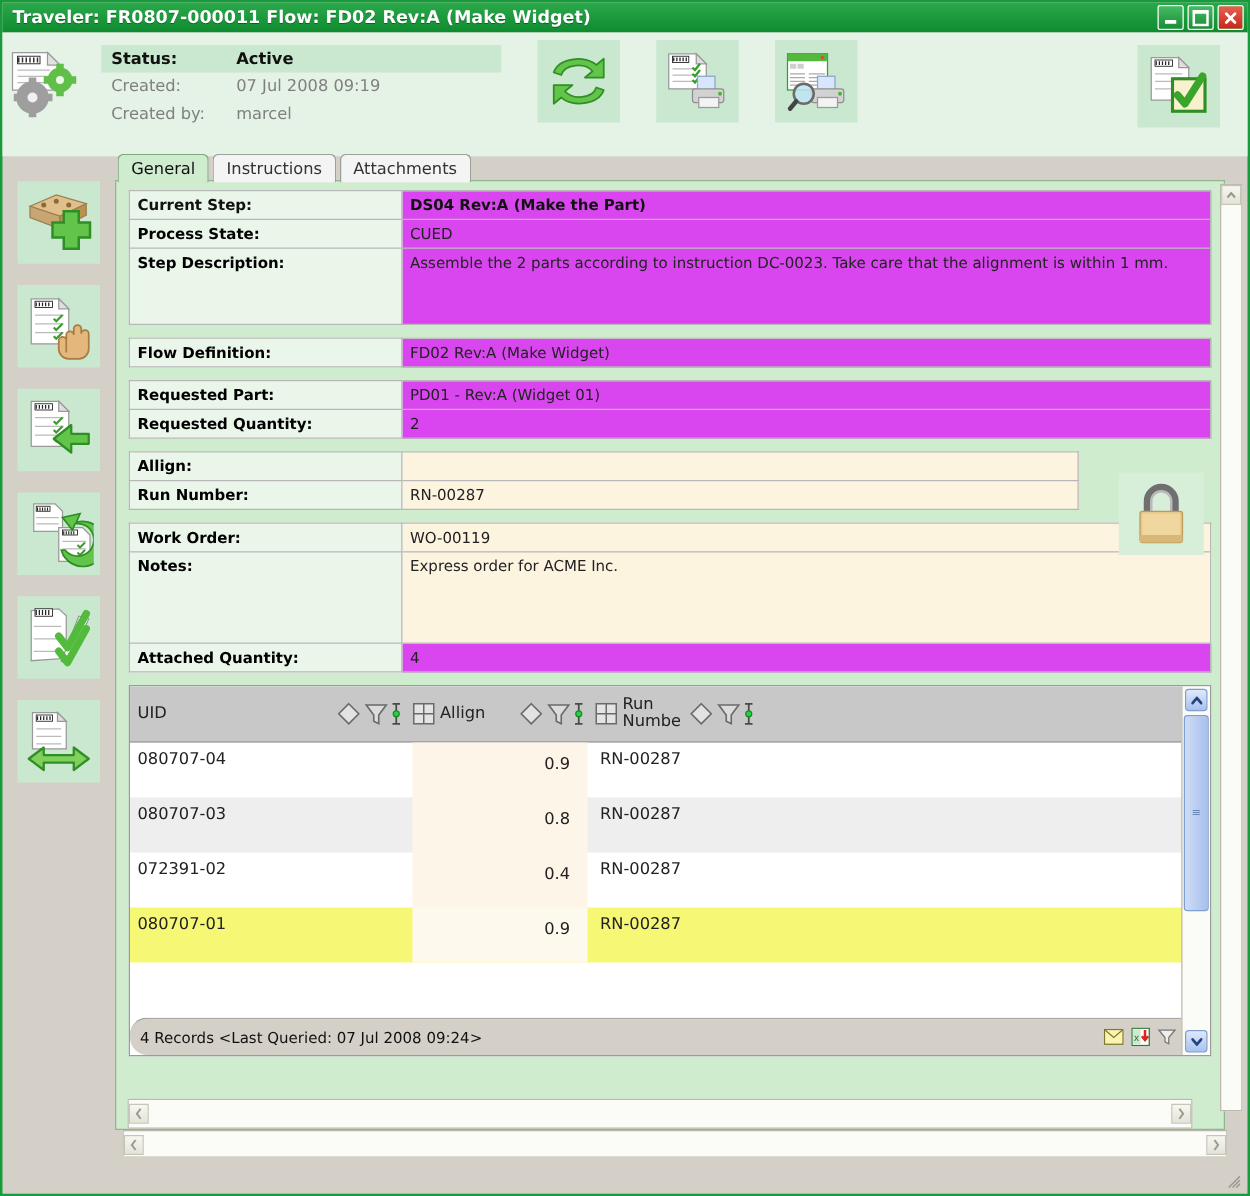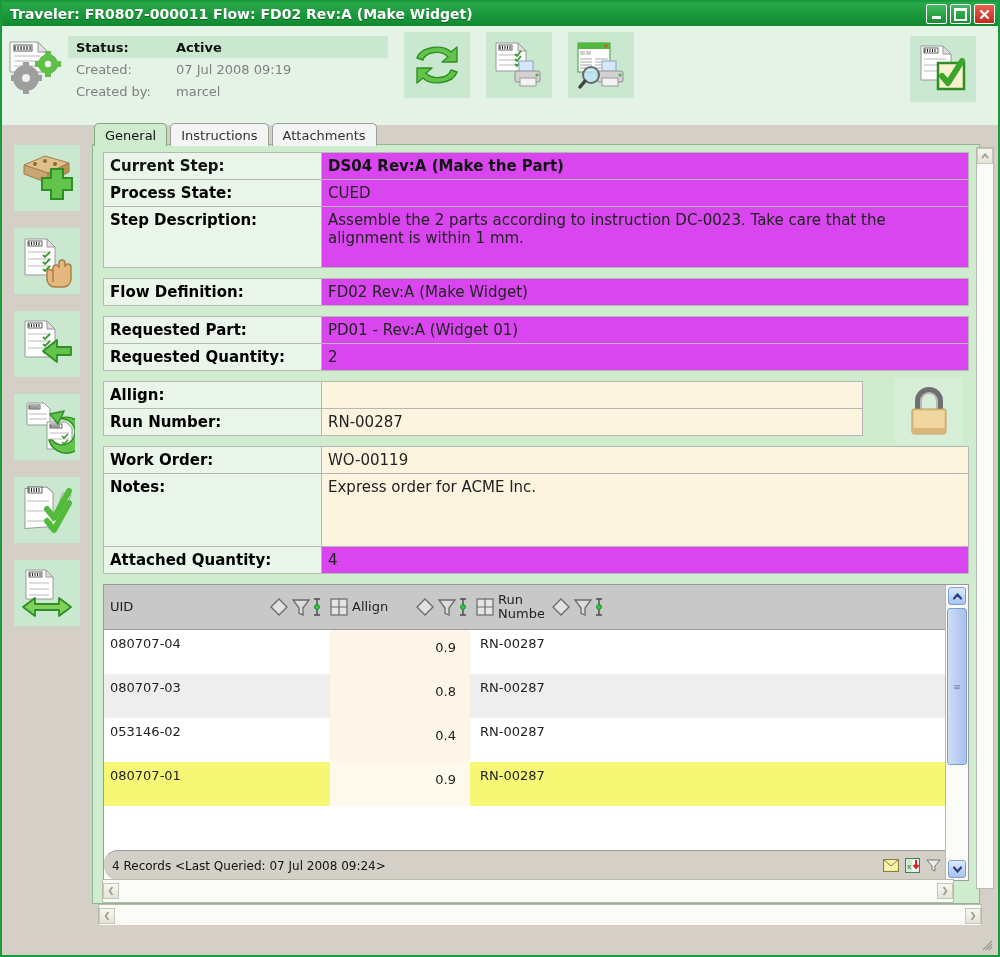--- a/index.html
+++ b/index.html
@@ -20,21 +20,21 @@
   .winbtn{width:19px;height:18px;border:1px solid #fff;border-radius:2px;
           background:linear-gradient(#45bb63,#188d32);
           display:flex;align-items:center;justify-content:center;
           color:#fff;font-size:10px;font-weight:bold;line-height:1;}
   .winbtn.close{background:linear-gradient(#e8604f,#c6281a);}
   .mini{width:9px;height:3px;background:#fff;margin-top:6px;}
   .maxi{width:9px;height:8px;border:2px solid #fff;border-top-width:3px;}
 
   
   .headerband{height:93px;background:#e4f3e6;display:flex;align-items:flex-start;
-              padding:6px 0 0 0;position:relative;}
+              padding:6px 0 0 0;position:relative;gap:13px;}
   .hdr-icon{width:66px;display:flex;justify-content:center;padding-top:6px;}
   .status-block{width:320px;padding-top:4px;}
   .srow{display:flex;height:22px;align-items:center;font-size:13px;}
   .srow.hl{background:#c9e8cf;}
   .slabel{width:100px;padding-left:8px;color:#808080;}
   .srow.hl .slabel{color:#111;font-weight:bold;}
   .sval{color:#808080;}
   .srow.hl .sval{color:#111;font-weight:bold;}
   .tb-btn{width:66px;height:66px;background:#c9e8cf;margin-left:16px;
           display:flex;align-items:center;justify-content:center;}
@@ -59,21 +59,21 @@
   .vscroll-outer{position:absolute;right:4px;top:145px;width:18px;height:742px;
                  background:#fbfbf8;border:1px solid #b9b9ac;box-sizing:border-box;}
   .arrowbtn{width:16px;height:16px;background:linear-gradient(#f7f7f2,#e3e3d8);
             border:1px solid #c6c6b8;display:flex;align-items:center;justify-content:center;
             color:#9a9a8c;font-size:10px;box-sizing:border-box;}
 
   
   .fgroup{border:1px solid #9b9b9b;background:#fff;margin-bottom:10px;
           display:table;width:100%;box-sizing:border-box;border-collapse:collapse;}
   .frow{display:table-row;}
-  .fcell{display:table-cell;border:1px solid #b7b7b7;padding:4px 6px;font-size:15px;
+  .fcell{display:table-cell;border:1px solid #b7b7b7;padding:4px 6px;font-size:12px;
          vertical-align:top;}
   .fkey{width:205px;background:#eaf6ea;color:#000000;font-weight:bold;}
   .fval{background:#d946ef;color:#222;}
   .fval.cream{background:#fdf4e0;}
   .bold .fkey,.bold .fval{font-weight:bold;color:#111;}
   .tall{height:52px;}
   .tall2{height:64px;}
 
   .lockwrap{position:absolute;right:16px;top:233px;width:68px;height:66px;
             background:#d7eed9;display:flex;align-items:center;justify-content:center;}
@@ -498,21 +498,21 @@
         <div class="c1">080707-04</div>
         <div class="c2">0.9</div>
         <div class="c3">RN-00287</div>
       </div>
       <div class="grow alt">
         <div class="c1">080707-03</div>
         <div class="c2">0.8</div>
         <div class="c3">RN-00287</div>
       </div>
       <div class="grow">
-        <div class="c1">053146-02</div>
+        <div class="c1">072391-02</div>
         <div class="c2">0.4</div>
         <div class="c3">RN-00287</div>
       </div>
       <div class="grow sel">
         <div class="c1">080707-01</div>
         <div class="c2">0.9</div>
         <div class="c3">RN-00287</div>
       </div>
 
       <div class="gstatus">

